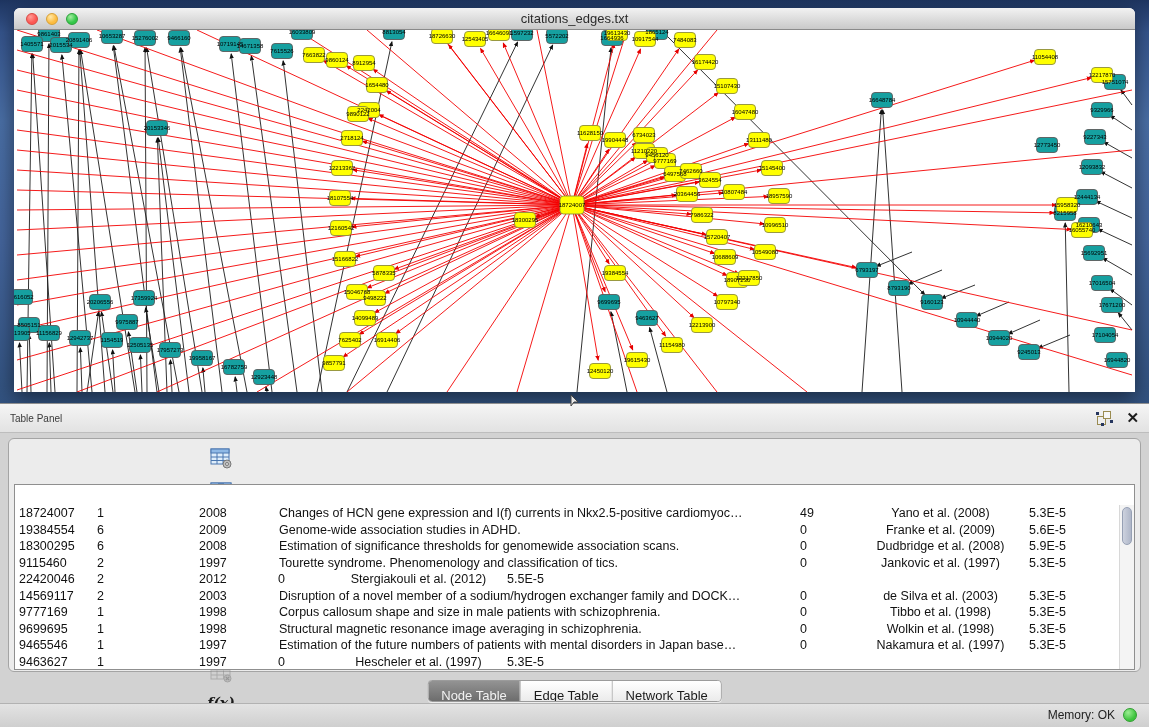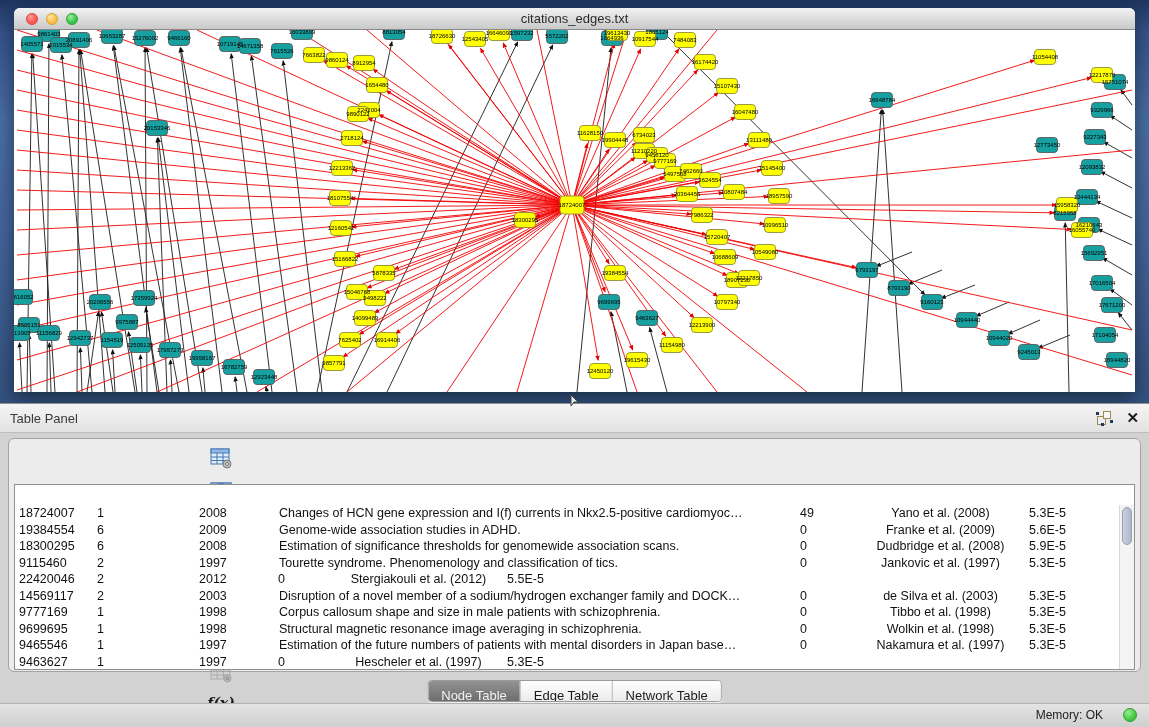--- a/index.html
+++ b/index.html
@@ -29,21 +29,21 @@
   .node-teal  { fill:#16a0a0; stroke:#5a5a5a; stroke-width:.9; }
   .node-yellow{ fill:#ffff00; stroke:#8d8d3a; stroke-width:.9; }
   .node-label { font-size:6px; fill:#000; text-anchor:middle; font-family:"Liberation Sans",sans-serif; }
 
   .mouse-cursor { position:absolute; left:570px; top:394px; z-index:5; }
 
   
   .panel-header { position:absolute; left:0; top:403px; width:1149px; height:30px;
                   background:linear-gradient(#f5f5f5,#e2e2e2);
                   border-top:1px solid #8f8f8f; border-bottom:1px solid #bdbdbd; }
-  .panel-title { position:absolute; left:10px; top:0; line-height:29px; font-size:13px; color:#3a3a3a; }
+  .panel-title { position:absolute; left:10px; top:0; line-height:29px; font-size:10px; color:#3a3a3a; }
   .panel-hdr-icons { position:absolute; right:10px; top:6px; display:flex; gap:14px; align-items:center; }
   .float-icon { width:15px; height:15px; position:relative; }
   .float-icon .sq1 { position:absolute; left:0; bottom:0; width:9px; height:9px; border:1.5px solid #9a8b50; background:#eee; }
   .float-icon .sq2 { position:absolute; right:1px; top:1px; width:8px; height:8px; border:1.5px solid #9a8b50; background:#f6f6f6; }
   .float-icon .d1,.float-icon .d2,.float-icon .d3 { position:absolute; width:3px; height:3px; background:#26365e; }
   .float-icon .d1 { left:-1px; top:2px; } .float-icon .d2 { right:-1px; bottom:2px; } .float-icon .d3 { left:4px; bottom:-1px; }
   .close-x { font-size:15px; font-weight:bold; color:#1c1c1c; line-height:15px; cursor:default; }
 
   .panel-body { position:absolute; left:0; top:433px; width:1149px; height:294px; background:#d2d2d2; }
   .frame { position:absolute; left:8px; top:5px; width:1133px; height:234px;
@@ -86,21 +86,21 @@
             display:flex; height:22px; border:1px solid #9b9b9b; border-radius:4px;
             overflow:hidden; background:#fff; box-shadow:0 1px 0 rgba(255,255,255,.6); }
   .tab { font-size:13px; line-height:21px; padding:4px 13px; color:#1a1a1a;
          background:linear-gradient(#ffffff,#ebebeb); border-left:1px solid #b5b5b5; }
   .tab:first-child { border-left:none; }
   .tab.sel { background:linear-gradient(#939393,#6d6d6d); color:#f2f2f2; }
 
   
   .statusbar { position:absolute; left:0; bottom:0; width:1149px; height:24px;
                border-top:1px solid #b2b2b2; background:linear-gradient(#e3e3e3,#cfcfcf); }
-  .memory { position:absolute; right:12px; top:4px; display:flex; align-items:center; gap:20px; }
+  .memory { position:absolute; right:12px; top:4px; display:flex; align-items:center; gap:8px; }
   .memory .txt { font-size:12px; color:#222; }
   .memled { width:14px; height:14px; border-radius:50%;
             background:radial-gradient(circle at 35% 30%,#9bed92,#3ec43e 65%); border:1px solid #2f9e2f; }
 </style>
 </head>
 <body>
 
 <div class="desktop">
   <div class="net-window">
     <div class="titlebar">

